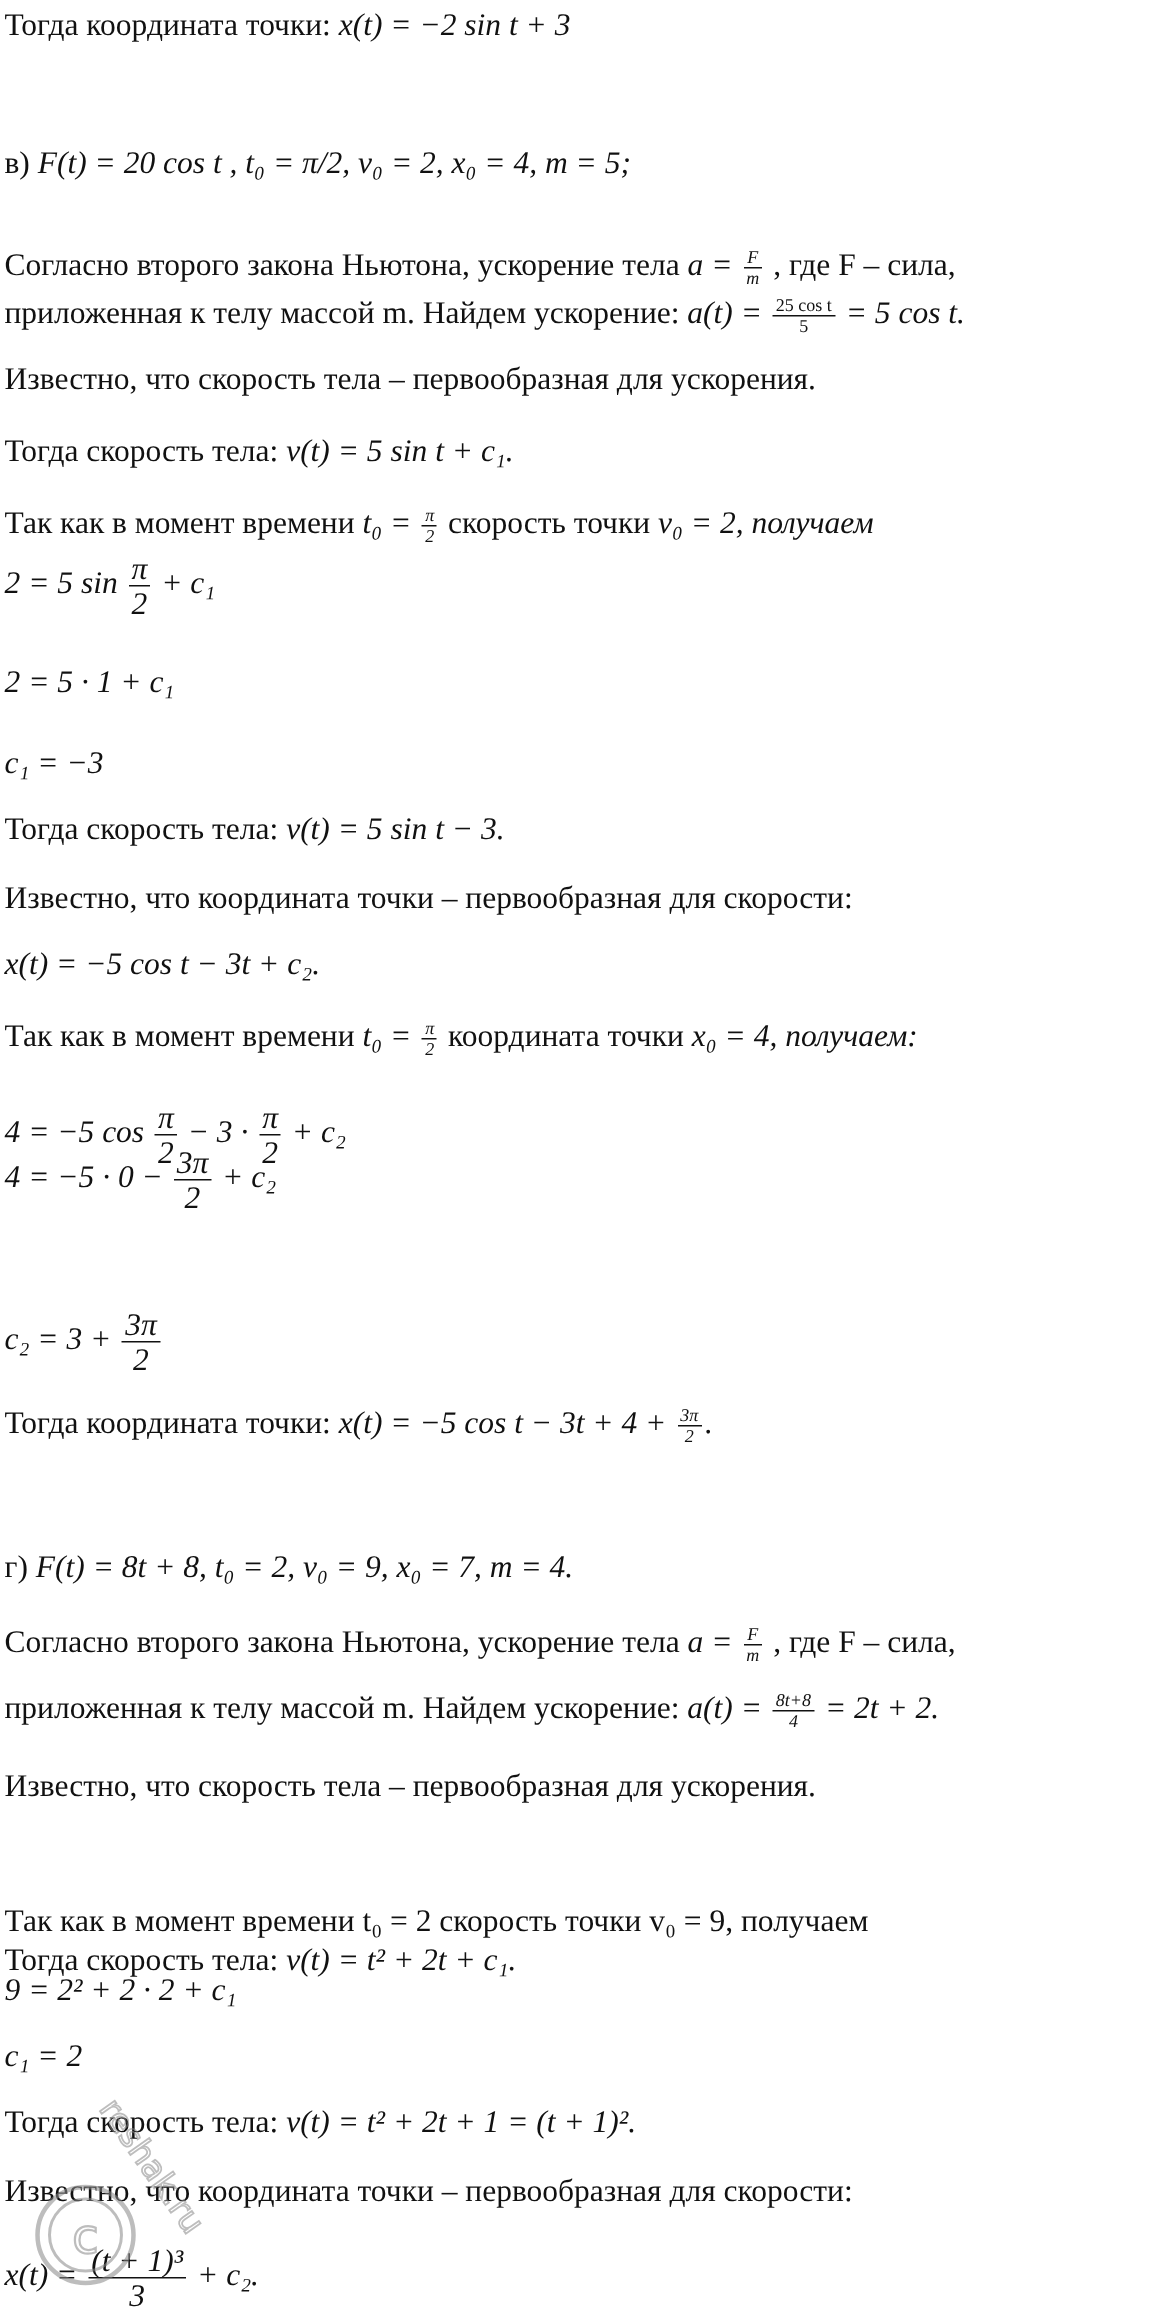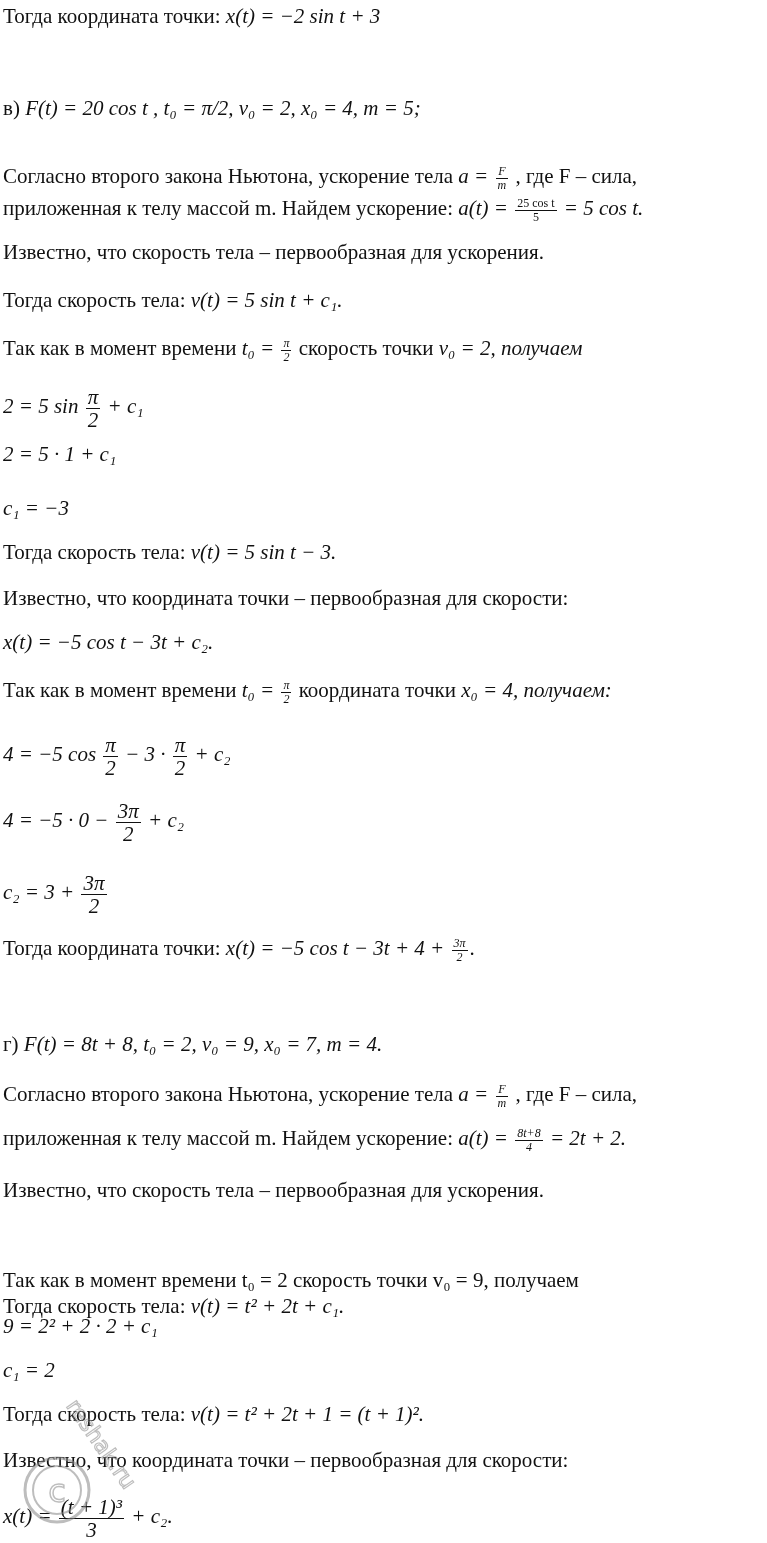--- a/index.html
+++ b/index.html
@@ -63,21 +63,21 @@
     <span>Так как в момент времени</span>
     <span class="m">t₀ =</span>
     <span class="frac small m">
         <span class="num">π</span>
         <span class="den">2</span>
       </span>
     <span>скорость точки</span>
     <span class="m">v₀ = 2, получаем</span>
   </div>
 
-  <div class="line" style="top:386px">
+  <div class="line" style="top:368px">
     <span class="m">2 = 5 sin</span>
     <span class="frac big m">
         <span class="num">π</span>
         <span class="den">2</span>
       </span>
     <span class="m">+ c₁</span>
   </div>
 
   <div class="line m" style="top:440px">2 = 5 · 1 + c₁</div>
   <div class="line m" style="top:494px">c₁ = −3</div>
@@ -108,21 +108,21 @@
         <span class="den">2</span>
       </span>
     <span class="m">− 3 ·</span>
     <span class="frac big m">
         <span class="num">π</span>
         <span class="den">2</span>
       </span>
     <span class="m">+ c₂</span>
   </div>
 
-  <div class="line" style="top:800px">
+  <div class="line" style="top:764px">
     <span class="m">4 = −5 · 0 −</span>
     <span class="frac big m">
         <span class="num">3π</span>
         <span class="den">2</span>
       </span>
     <span class="m">+ c₂</span>
   </div>
 
   <div class="line" style="top:872px">
     <span class="m">c₂ = 3 +</span>

